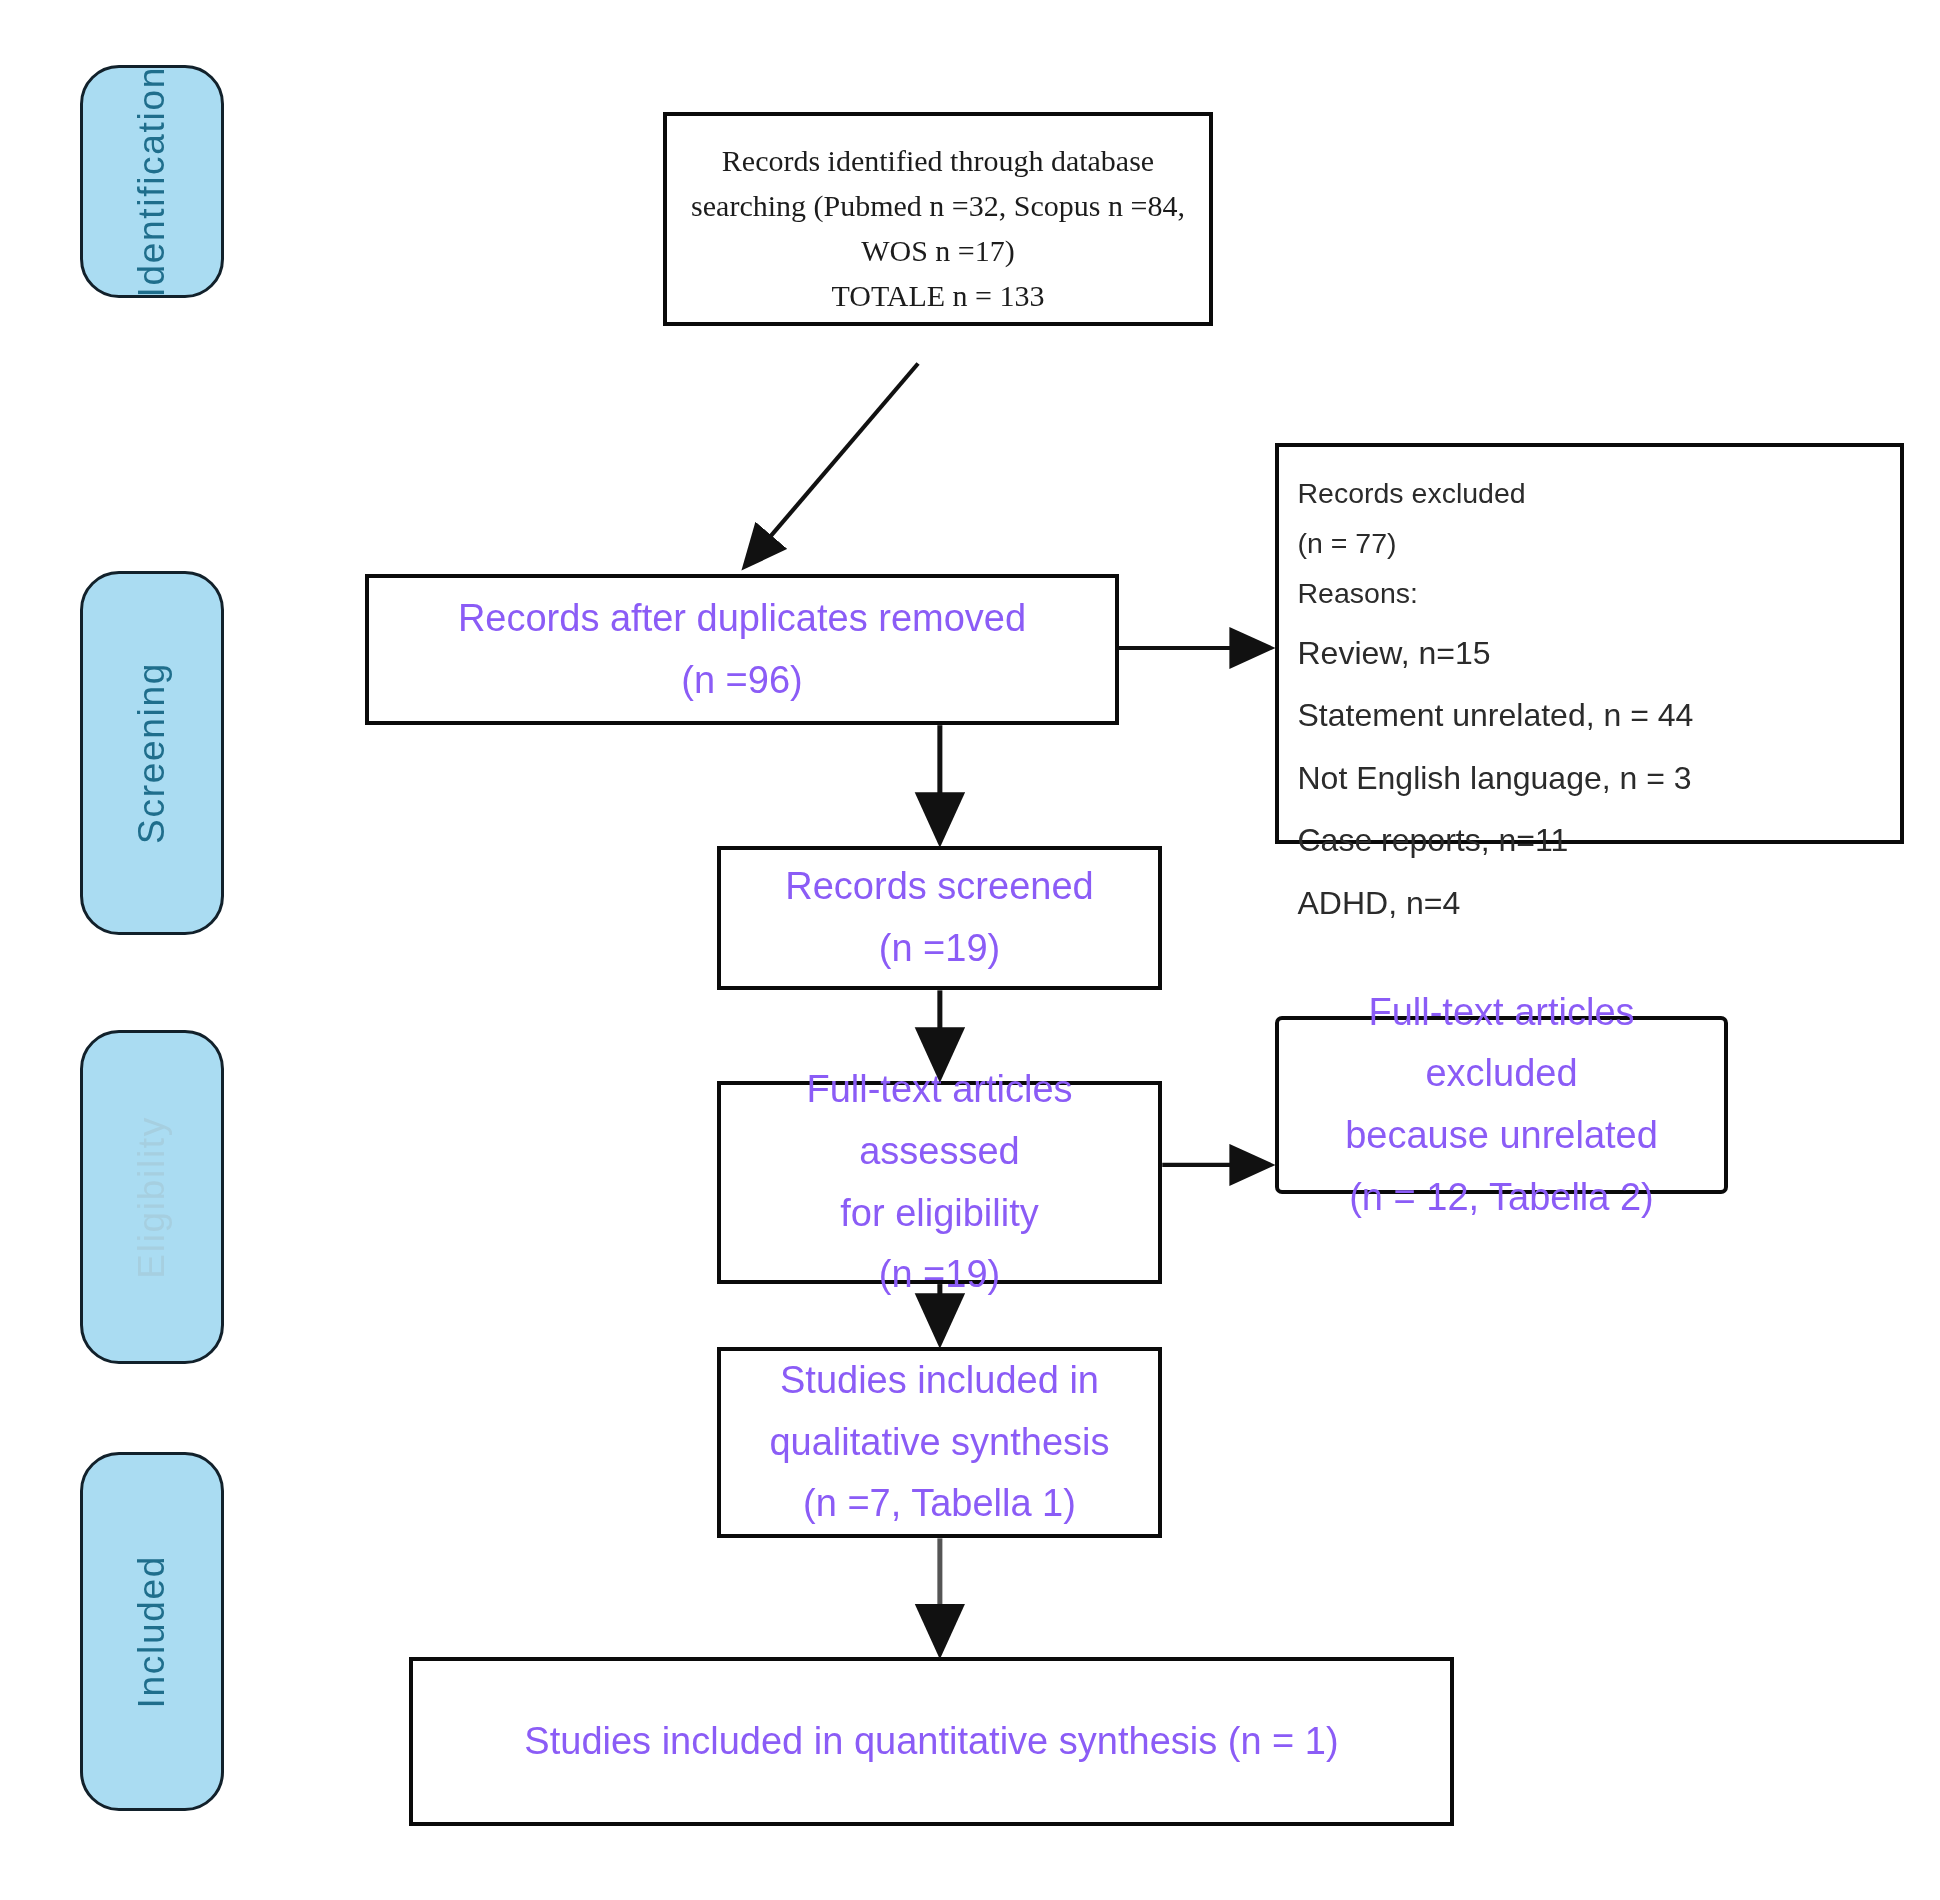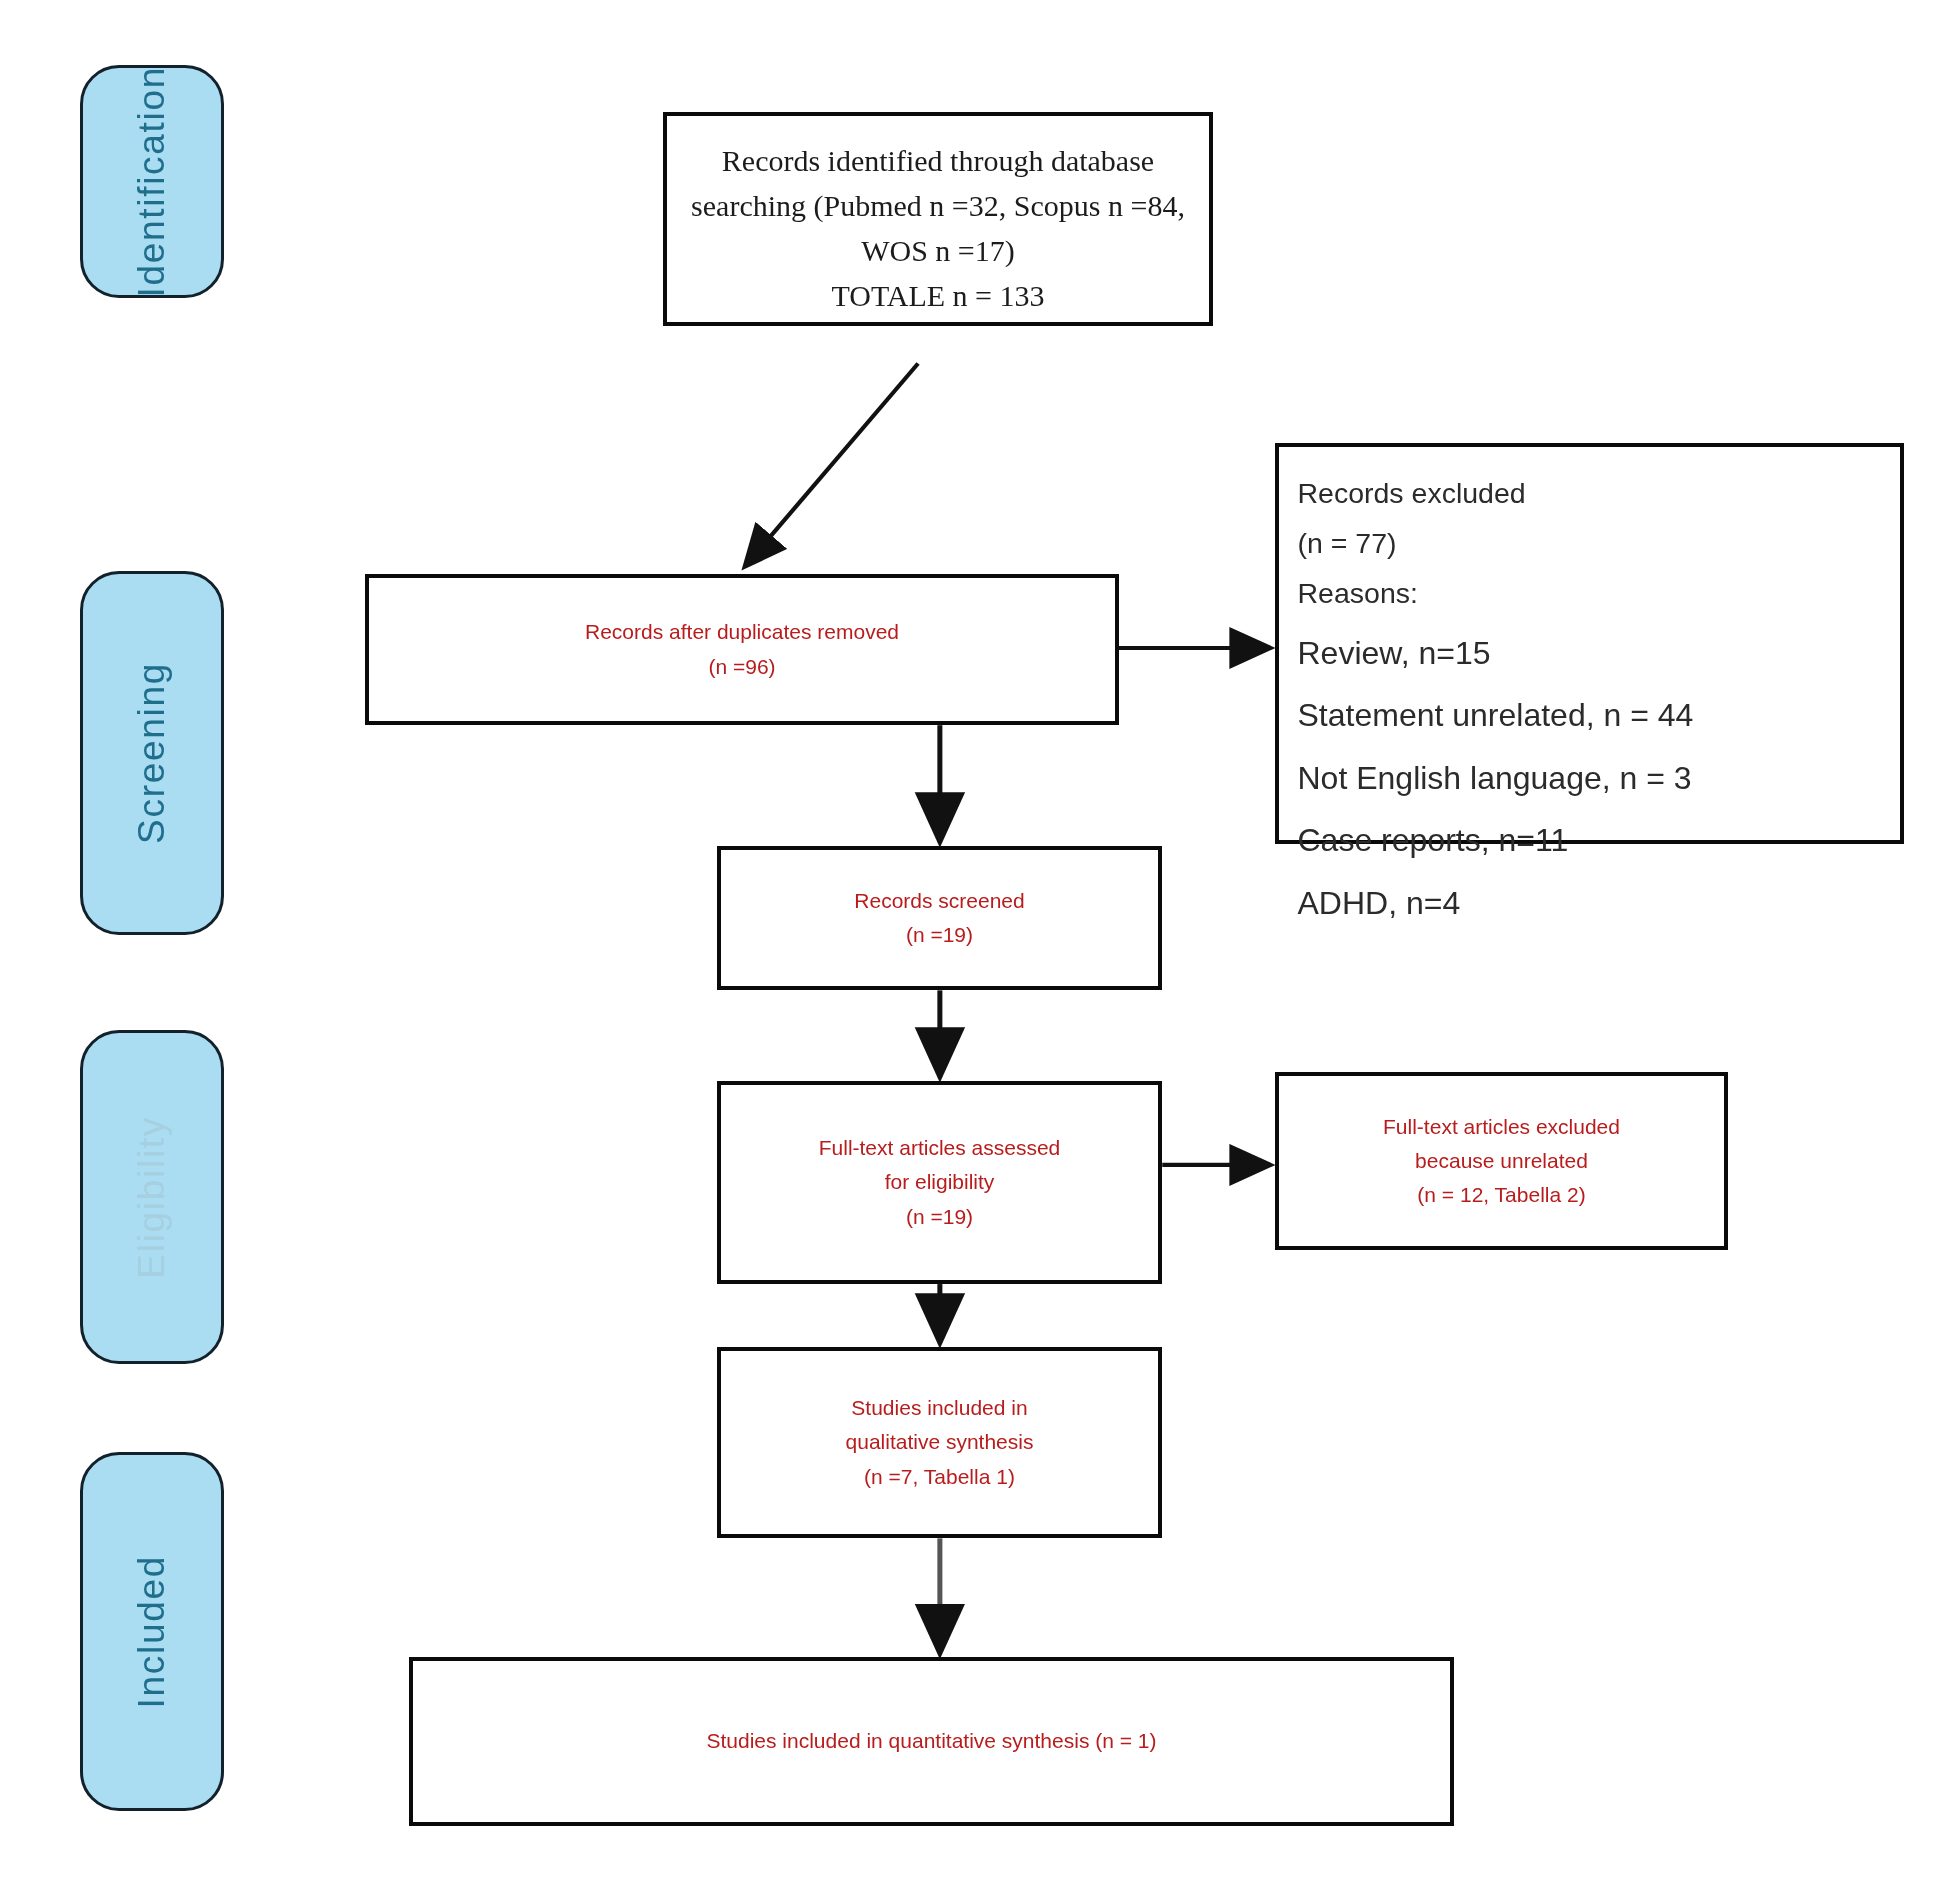--- a/index.html
+++ b/index.html
@@ -49,23 +49,23 @@
     background: #ffffff;
     border: 4.2px solid #0a0a0a;
     box-sizing: border-box;
     display: flex;
     align-items: center;
     justify-content: center;
     padding: 8.4px 15px;
   }
   .flow-text {
     font-family: "Liberation Sans", sans-serif;
-    font-size: 21px;
+    font-size: 38px;
     line-height: 1.62;
-    color: #b91c1c;
+    color: #8b5cf6;
     text-align: center;
     white-space: pre-line;
   }
   .flow-text.serif {
     font-family: "Liberation Serif", serif;
     font-size: 30px;
     line-height: 1.5;
     color: #1c1c1c;
   }
   .flow-box.align-top {
@@ -150,21 +150,21 @@
     <span class="flow-text">Records  screened
 (n =19)</span>
   </div>
 
   <div class="flow-box" style="left:717px; top:1081px; width:445px; height:203px;">
     <span class="flow-text">Full-text articles assessed
 for eligibility
 (n =19)</span>
   </div>
 
-  <div class="flow-box" style="left:1275px; top:1072px; width:453px; height:178px;">
+  <div class="flow-box" style="left:1275px; top:1016px; width:453px; height:178px;border-radius:7px;">
     <span class="flow-text">Full-text articles excluded
 because unrelated
 (n = 12, Tabella 2)</span>
   </div>
 
   <div class="flow-box" style="left:717px; top:1347px; width:445px; height:191px;">
     <span class="flow-text">Studies included  in
 qualitative synthesis
 (n =7, Tabella 1)</span>
   </div>

